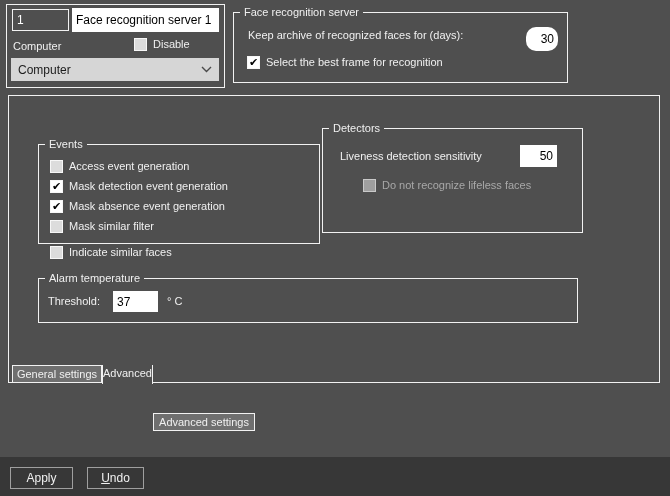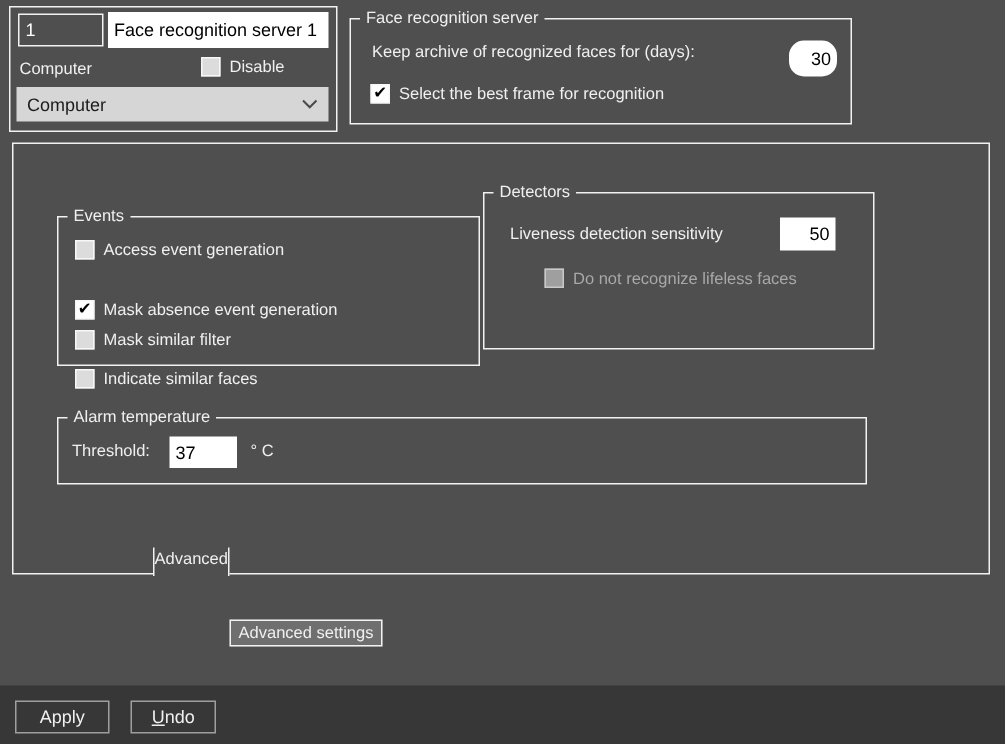--- a/index.html
+++ b/index.html
@@ -11,21 +11,21 @@
   }
   .abs { position:absolute; }
   .panel { border:1px solid #f2f2f2; }
   .group { position:absolute; border:1px solid #f2f2f2; }
   .group-title {
     position:absolute; top:-7px; left:6px; background:#4f4f4f;
     padding:0 4px; font-size:11px; line-height:13px; color:#f0f0f0; white-space:nowrap;
   }
   .lbl { font-size:11px; color:#f0f0f0; white-space:nowrap; }
   .lbl.dim { color:#a8a8a8; }
-  .row { position:absolute; display:flex; align-items:center; gap:6px; }
+  .row { position:absolute; display:flex; gap:6px; }
   .cb {
     width:13px; height:13px; background:#dcdcdc; border:1px solid #f7f7f7;
     display:flex; align-items:center; justify-content:center; flex:0 0 auto;
   }
   .cb[data-checked="true"] { background:#ffffff; }
   .cb[data-checked="true"]::after { content:"✔"; color:#000; font-size:11px; line-height:11px; margin-top:-1px; }
   .cb.dim { background:#9f9f9f; border-color:#c9c9c9; }
   .tinput {
     background:#ffffff; color:#000; border:none; outline:none;
     font-family:"Liberation Sans", sans-serif; font-size:12px; padding:0 4px;
@@ -88,20 +88,24 @@
   </div>
 
   <div class="abs panel" style="left:8px;top:95px;width:652px;height:288px;z-index:1;"></div>
 
   <div class="group" style="left:38px;top:144px;width:282px;height:100px;z-index:2;">
     <span class="group-title">Events</span>
     <div class="row" style="left:11px;top:15px;">
       <div class="cb" data-checked="false"></div>
       <span class="lbl">Access event generation</span>
     </div>
+    <div class="row" style="left:11px;top:35px;">
+      <div class="cb" data-checked="true"></div>
+      <span class="lbl">Mask detection event generation</span>
+    </div>
     <div class="row" style="left:11px;top:55px;">
       <div class="cb" data-checked="true"></div>
       <span class="lbl">Mask absence event generation</span>
     </div>
     <div class="row" style="left:11px;top:75px;">
       <div class="cb" data-checked="false"></div>
       <span class="lbl">Mask similar filter</span>
     </div>
   </div>
 
@@ -120,20 +124,21 @@
     <span class="lbl">Indicate similar faces</span>
   </div>
 
   <div class="group" style="left:38px;top:278px;width:540px;height:45px;z-index:2;">
     <span class="group-title">Alarm temperature</span>
     <span class="abs lbl" style="left:9px;top:16px;">Threshold:</span>
     <input class="abs tinput" style="left: 74px; top: 12px; width: 45px; height: 21px;" value="37">
     <span class="abs lbl" style="left:128px;top:16px;">° C</span>
   </div>
 
+  <div class="tab" style="left:12px;width:90px;" data-active="false">General settings</div>
   <div class="tab" style="left:102px;width:51px;" data-active="true">Advanced</div>
   <div class="tab" style="left:153px;width:102px;margin-top:48px;" data-active="false">Advanced settings</div>
 
   <div class="footer">
     <button class="btn" style="left:10px;width:63px;">Apply</button>
     <button class="btn" style="left:87px;width:57px;"><span class="accel">U</span><span>ndo</span></button>
   </div>
 
 </div>
 

